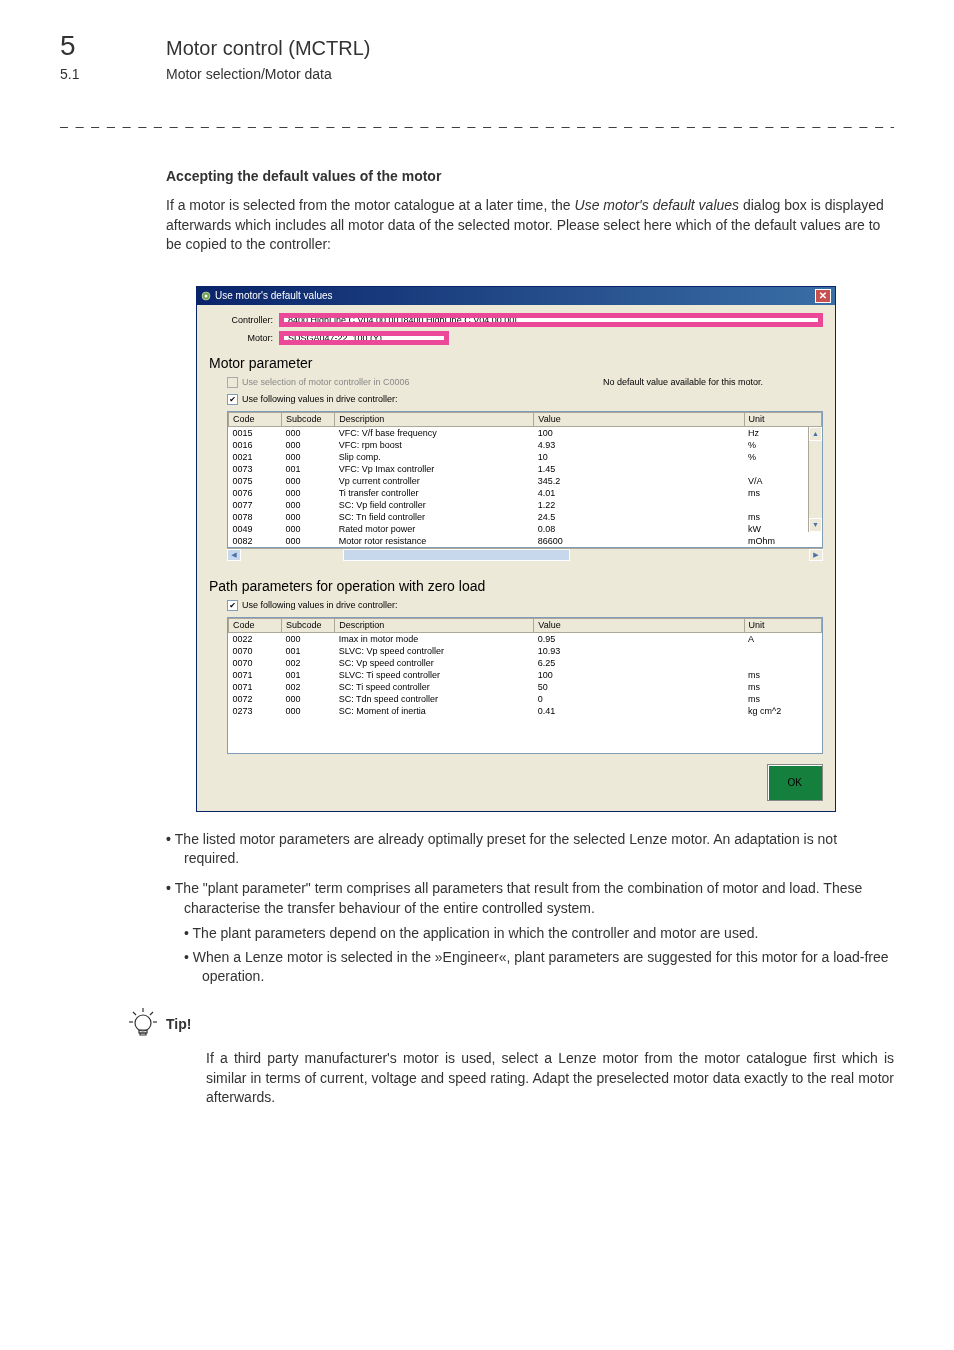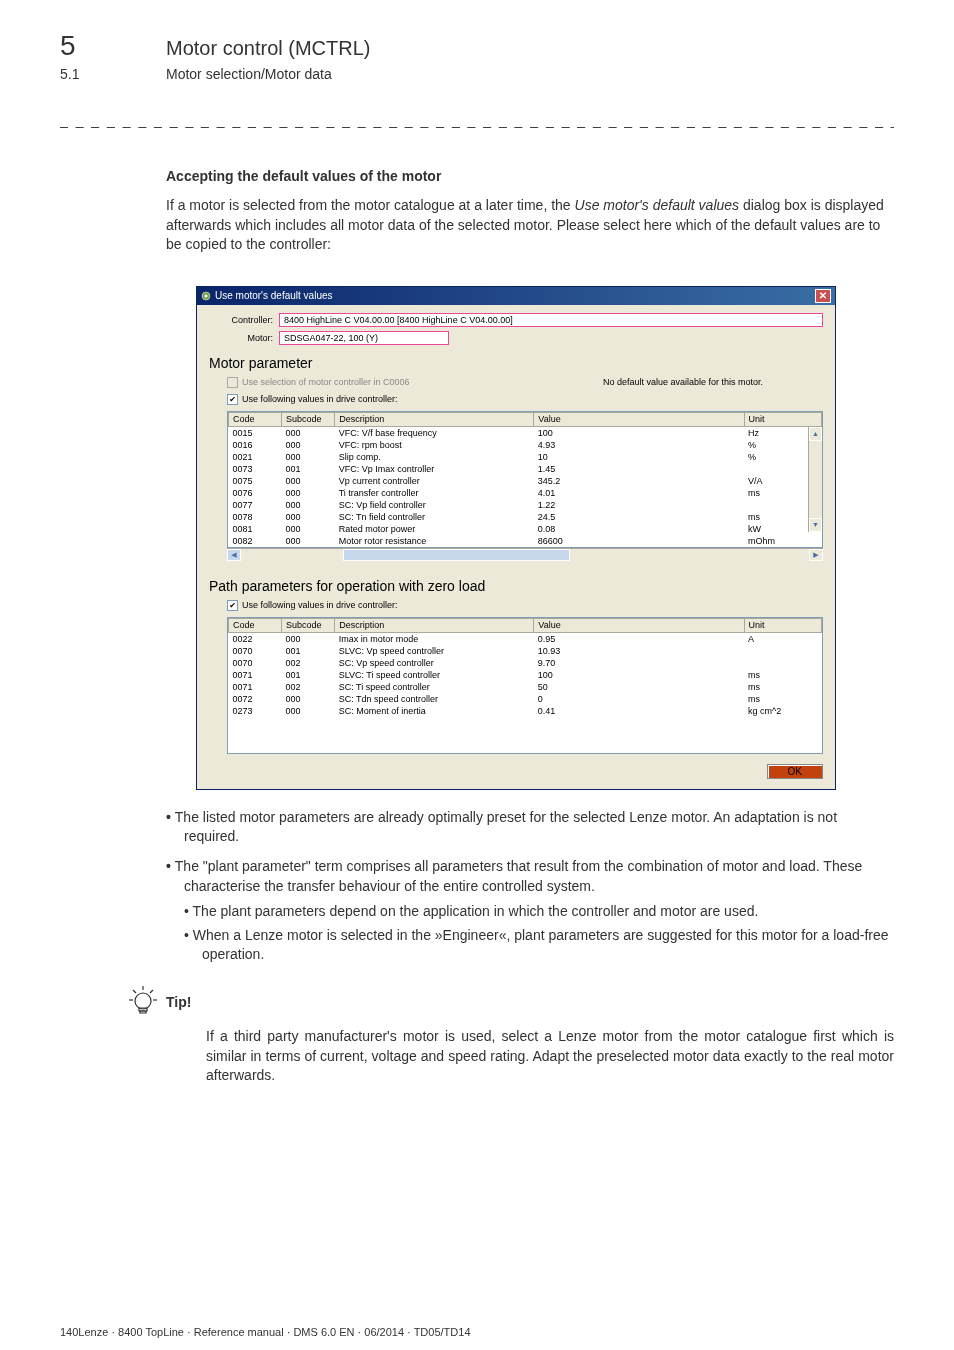--- a/index.html
+++ b/index.html
@@ -41,21 +41,21 @@
   .titlebar {
     background: linear-gradient(90deg, #0a246a, #3a6ea5);
     color: #fff; display: flex; justify-content: space-between; align-items: center;
     padding: 2px 4px; font-size: 10px;
   }
   .titlebar .title { display: flex; align-items: center; gap: 4px; }
   .close-btn { background: #c75050; color: #fff; width: 16px; height: 14px; display: flex; align-items: center; justify-content: center; font-weight: 700; border: 1px solid #fff; font-size: 10px; }
   .dlg-body { padding: 8px 12px 10px 12px; }
   .form-row { display: flex; align-items: center; margin-bottom: 4px; }
   .form-label { width: 70px; text-align: right; padding-right: 6px; color: #000; }
-  .form-input { flex: 1; background: #fff; border: 1px solid #ec4899; padding: 1px 4px; font-size: 9px; height: 14px; color: #000; }
+  .form-input { flex: 1; background: #fff; border: 5px solid #ec4899; padding: 1px 4px; font-size: 9px; height: 14px; color: #000; }
   .group-label { color: #000; margin: 10px 0 6px 0; font-size: 14px; }
   .cb-row { display: flex; align-items: center; gap: 4px; margin-bottom: 6px; color: #000; }
   .cb-row.disabled { color: #888; }
   .cb { width: 11px; height: 11px; border: 1px solid #7f9db9; background: #fff; display: inline-flex; align-items: center; justify-content: center; font-size: 8px; }
   .cb.disabled { background: #ece9d8; border-color: #aaa; }
   .no-default { color: #000; margin-left: auto; padding-right: 60px; }
   .tbl-wrap { background: #fff; border: 1px solid #7f9db9; margin-left: 18px; position: relative; }
   .tbl { width: 100%; border-collapse: collapse; font-size: 9px; color: #000; }
   .tbl th { background: #ece9d8; border: 1px solid #aca899; padding: 1px 4px; text-align: left; font-weight: 400; height: 14px; }
   .tbl td { padding: 0 4px; border: none; height: 12px; line-height: 12px; white-space: nowrap; }
@@ -65,21 +65,21 @@
   .col-val { width: 190px; }
   .col-unit { width: 70px; }
   .scroll-v { position: absolute; right: 0; top: 15px; bottom: 15px; width: 14px; background: #ece9d8; border-left: 1px solid #aca899; display: flex; flex-direction: column; justify-content: space-between; }
   .scroll-btn { height: 14px; background: #ece9d8; border: 1px solid #fff; display: flex; align-items: center; justify-content: center; font-size: 7px; color: #4a6ea9; }
   .scroll-h { height: 14px; background: #ece9d8; border-top: 1px solid #aca899; display: flex; align-items: center; margin-left: 18px; }
   .scroll-h .sb { width: 14px; height: 12px; background: #ece9d8; border: 1px solid #fff; display: flex; align-items: center; justify-content: center; font-size: 7px; color: #4a6ea9; }
   .scroll-h .sb.left { background: #c7d8ed; }
   .scroll-h .track { flex: 1; height: 12px; background: #ece9d8; position: relative; }
   .scroll-h .thumb { position: absolute; left: 18%; width: 40%; top: 0; bottom: 0; background: #c7d8ed; border: 1px solid #fff; }
   .ok-row { text-align: right; margin-top: 10px; }
-  .ok-btn { background: #c2410c; border: 1px solid #888; padding: 1px 20px; font-size: 10px; box-shadow: 1px 1px 0 #fff inset; }
+  .ok-btn { background: #15803d; border: 1px solid #888; padding: 12px 20px; font-size: 10px; box-shadow: 1px 1px 0 #fff inset; }
   .gear { display: inline-block; width: 10px; height: 10px; }
 </style>
 </head>
 <body>
 
 <div class="header-row">
   <div class="chapter-num">5</div>
   <div class="chapter-title">Motor control (MCTRL)</div>
 </div>
 <div class="subheader-row">
@@ -190,21 +190,21 @@
                 <td></td>
               </tr>
               <tr>
                 <td>0078</td>
                 <td>000</td>
                 <td>SC: Tn field controller</td>
                 <td>24.5</td>
                 <td>ms</td>
               </tr>
               <tr>
-                <td>0081</td>
+                <td>0049</td>
                 <td>000</td>
                 <td>Rated motor power</td>
                 <td>0.08</td>
                 <td>kW</td>
               </tr>
               <tr>
                 <td>0082</td>
                 <td>000</td>
                 <td>Motor rotor resistance</td>
                 <td>86600</td>
@@ -254,21 +254,21 @@
                 <td>0070</td>
                 <td>001</td>
                 <td>SLVC: Vp speed controller</td>
                 <td>10.93</td>
                 <td></td>
               </tr>
               <tr>
                 <td>0070</td>
                 <td>002</td>
                 <td>SC: Vp speed controller</td>
-                <td>9.70</td>
+                <td>6.25</td>
                 <td></td>
               </tr>
               <tr>
                 <td>0071</td>
                 <td>001</td>
                 <td>SLVC: Ti speed controller</td>
                 <td>100</td>
                 <td>ms</td>
               </tr>
               <tr>

